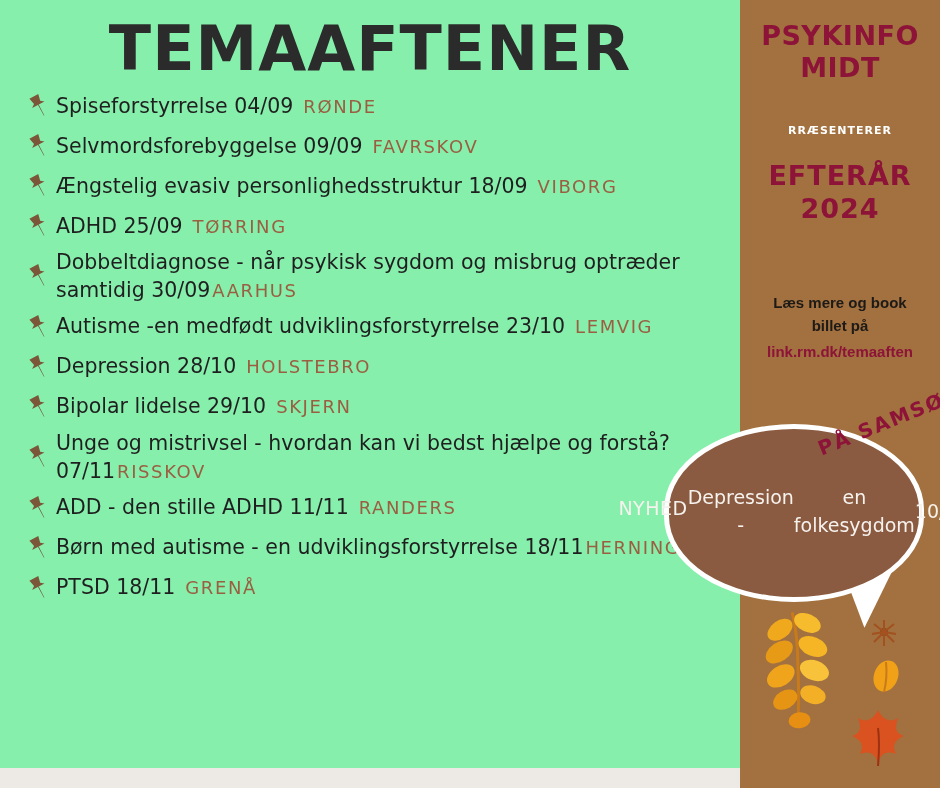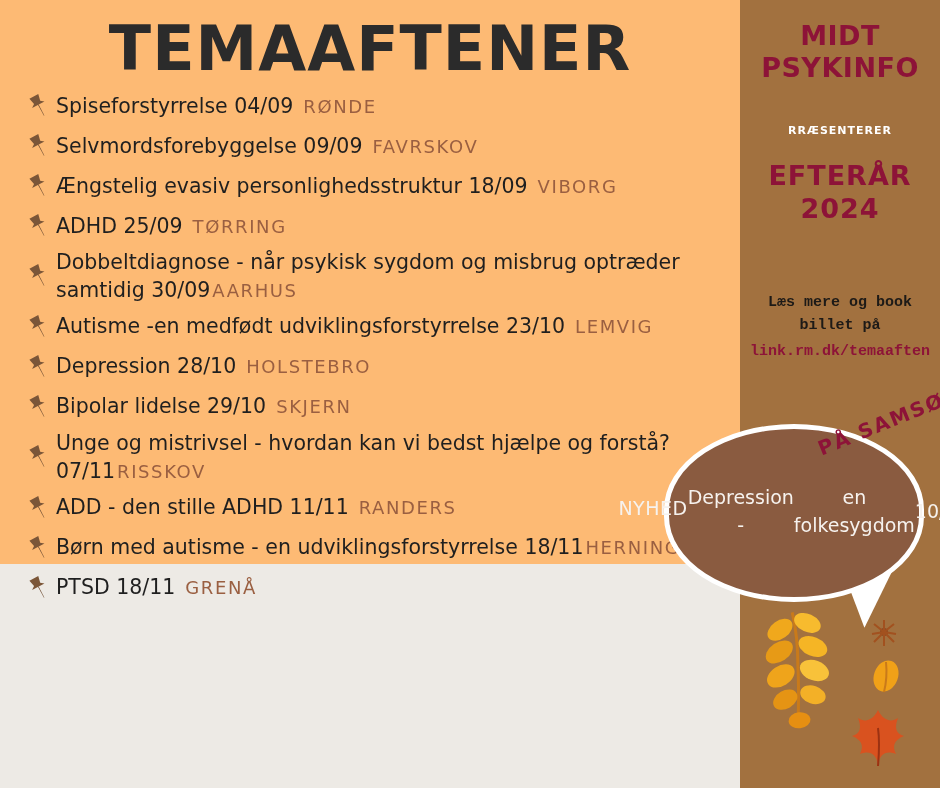--- a/index.html
+++ b/index.html
@@ -20,22 +20,22 @@
     background: #edeae5;
     overflow: hidden;
   }
 
   
   .left {
     position: absolute;
     left: 0;
     top: 0;
     width: 740px;
-    height: 564px;
-    background: #fdba74;
+    height: 768px;
+    background: #86efac;
     box-sizing: border-box;
     padding: 10px 0 0 0;
   }
   .title {
     font-family: "DejaVu Sans", sans-serif;
     font-weight: bold;
     font-size: 62px;
     letter-spacing: 1px;
     color: #2b2b2b;
     text-align: center;
@@ -114,21 +114,21 @@
     font-family: "DejaVu Sans", sans-serif;
     font-weight: bold;
     font-size: 27px;
     line-height: 1.25;
     margin-top: 22px;
     letter-spacing: 1px;
   }
   .booking {
     text-align: center;
     color: #1d1a17;
-    font-family: Liberation Mono, monospace;
+    font-family: Liberation Sans, sans-serif;
     font-weight: bold;
     font-size: 15px;
     line-height: 1.5;
     margin-top: 66px;
     padding: 0 6px;
   }
   .booklink {
     display: block;
     color: #8d1338;
     font-weight: bold;
@@ -390,22 +390,22 @@
           <span>PTSD 18/11</span><span class="city">GRENÅ</span>
         </span>
       </li>
 
 
     </ul>
   </div>
 
   <div class="right">
     <div class="brand">
+      <div>PSYKINFO</div>
       <div>MIDT</div>
-      <div>PSYKINFO</div>
     </div>
     <div class="presents">RRÆSENTERER</div>
     <div class="season">
       <div>EFTERÅR</div>
       <div>2024</div>
     </div>
     <div class="booking">
       <div>Læs mere og book</div>
       <div>billet på</div>
       <a class="booklink" href="#">link.rm.dk/temaaften</a>

